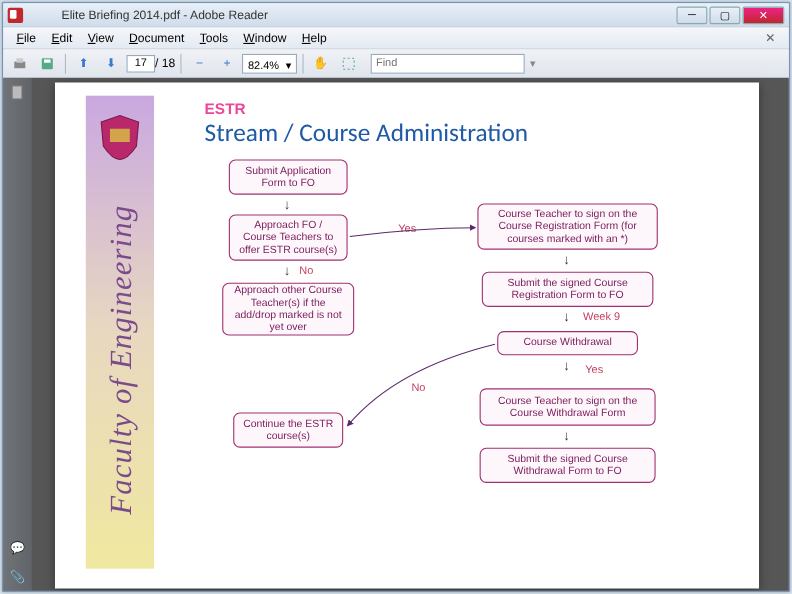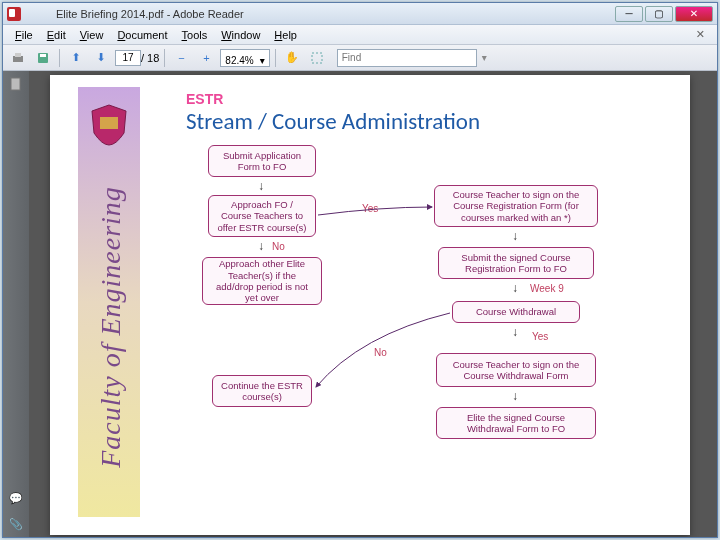--- a/index.html
+++ b/index.html
@@ -145,35 +145,35 @@
           </div>
 
         <div class="estr">ESTR</div>
         <div class="htitle">Stream / Course Administration</div>
 
         <div class="fbox" style="left:158px;top:70px;width:108px;height:32px">Submit Application Form to FO</div>
         <div class="arrow" style="left:208px;top:104px">↓</div>
         <div class="fbox" style="left:158px;top:120px;width:108px;height:42px">Approach FO / Course Teachers to offer ESTR course(s)</div>
         <div class="arrow" style="left:208px;top:164px">↓</div>
         <div class="albl" style="left:222px;top:166px;color:#c04060">No</div>
-        <div class="fbox" style="left:152px;top:182px;width:120px;height:48px">Approach other Elite Teacher(s) if the add/drop period is not yet over</div>
+        <div class="fbox" style="left:152px;top:182px;width:120px;height:48px">Approach other Course Teacher(s) if the add/drop marked is not yet over</div>
 
         <div class="fbox" style="left:162px;top:300px;width:100px;height:32px">Continue the ESTR course(s)</div>
 
         <div class="fbox" style="left:384px;top:110px;width:164px;height:42px">Course Teacher to sign on the Course Registration Form (for courses marked with an *)</div>
         <div class="arrow" style="left:462px;top:154px">↓</div>
         <div class="fbox" style="left:388px;top:172px;width:156px;height:32px">Submit the signed Course Registration Form to FO</div>
         <div class="arrow" style="left:462px;top:206px">↓</div>
         <div class="albl" style="left:480px;top:208px;color:#c04060">Week 9</div>
         <div class="fbox" style="left:402px;top:226px;width:128px;height:22px">Course Withdrawal</div>
         <div class="arrow" style="left:462px;top:250px">↓</div>
         <div class="albl" style="left:482px;top:256px;color:#c04060">Yes</div>
         <div class="fbox" style="left:386px;top:278px;width:160px;height:34px">Course Teacher to sign on the Course Withdrawal Form</div>
         <div class="arrow" style="left:462px;top:314px">↓</div>
-        <div class="fbox" style="left:386px;top:332px;width:160px;height:32px">Elite the signed Course Withdrawal Form to FO</div>
+        <div class="fbox" style="left:386px;top:332px;width:160px;height:32px">Submit the signed Course Withdrawal Form to FO</div>
 
         <div class="albl" style="left:312px;top:128px;color:#c04060">Yes</div>
         <div class="albl" style="left:324px;top:272px;color:#c04060">No</div>
 
         <svg class="conn">
           <defs>
               <marker id="ah" markerWidth="6" markerHeight="6" refX="5" refY="3" orient="auto">
                 <path d="M0,0 L6,3 L0,6 Z" fill="#5a2a6a"></path>
               </marker>
             </defs>

